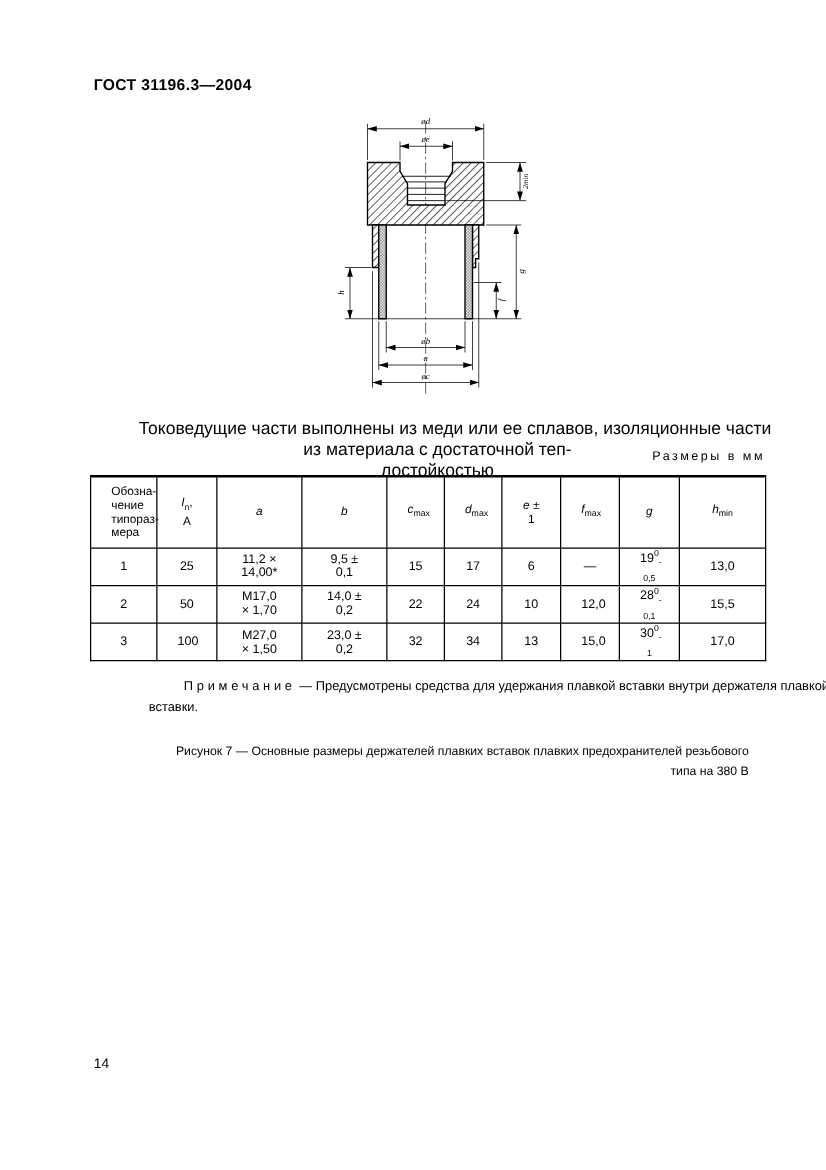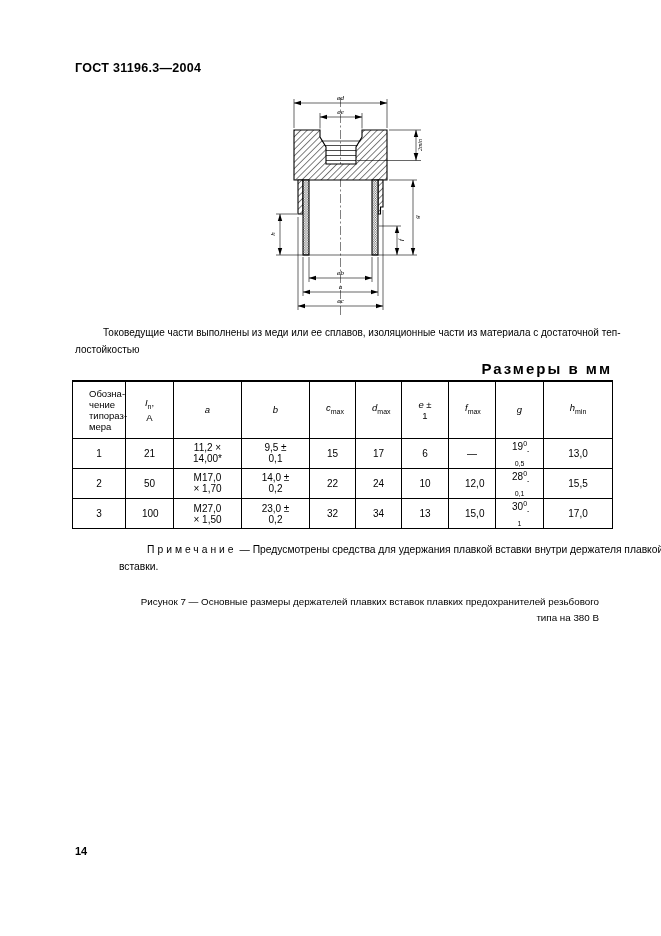--- a/index.html
+++ b/index.html
@@ -5,40 +5,40 @@
   * { box-sizing: border-box; }
   html,body { margin:0; padding:0; }
   body {
     width:661px; height:936px; position:relative;
     background:#ffffff; color:#000;
     font-family:"Liberation Sans", sans-serif;
   }
   .abs { position:absolute; }
   #doc-header { left:75px; top:61px; font-size:12.5px; font-weight:bold; letter-spacing:.3px; }
   #fig { left:268px; top:86px; }
-  #intro { left:75px; top:324px; width:550px; font-size:10px; line-height:17px;
-           white-space:pre-line; text-indent:28px; }
-  #units { left:75px; top:360px; width:537px; text-align:right; font-size:15px; letter-spacing:2px;font-weight:bold; }
+  #intro { left:75px; top:334px; width:550px; font-size:14px; line-height:17px;
+           white-space:pre-line; text-indent:28px;text-align:center; }
+  #units { left:75px; top:360px; width:537px; text-align:right; font-size:10px; letter-spacing:2px; }
   #tbl { left:72px; top:380px; width:540px; border-collapse:collapse; table-layout:fixed;
          font-size:10px; text-align:center;
          border:1px solid #000; border-top:2px solid #000; }
   #tbl th, #tbl td { border:1px solid #000; padding:1px 16px; vertical-align:middle; font-weight:normal; }
   #tbl thead tr { height:57px; }
   #tbl tbody tr.data { height:27px; }
   #tbl th { font-size:9.5px; line-height:11px; }
   .pre { white-space:pre-line; }
   #tbl i { font-style:italic; }
   #tbl sub, #tbl sup { font-size:7px; }
   tr.footrow td { text-align:left; padding:5px 8px; height:22px; font-size:10px; }
   #note { left:75px; top:541px; width:550px; font-size:10.3px; line-height:17px;
           white-space:pre-line; text-indent:28px;margin-left:44px; }
   #note .sp { letter-spacing:3px; }
   #caption { left:62px; top:594px; width:537px; text-align:right; font-size:9.8px;
              line-height:16px; white-space:pre-line; }
-  #pagenum { left:75px; top:845px; font-size:11px;font-weight:bold; }
+  #pagenum { left:75px; top:845px; font-size:11px; }
   
   .part { stroke:#000; stroke-width:1.1; }
   .thr  { stroke:#000; stroke-width:0.7; }
   .dim  { stroke:#000; stroke-width:0.6; fill:none; }
   .cl   { stroke:#000; stroke-width:0.5; }
   text.lab { font:italic 7px "Liberation Serif", serif; fill:#000; }
   text.lab2 { font:italic 6px "Liberation Serif", serif; fill:#000; }
 </style>
 </head>
 <body>
@@ -173,21 +173,21 @@
       <th><i>d</i><sub>max</sub></th>
       <th><i>e</i><span> ± 1</span></th>
       <th><i>f</i><sub>max</sub></th>
       <th><i>g</i></th>
       <th><i>h</i><sub>min</sub></th>
     </tr>
   </thead>
   <tbody>
     <tr class="data">
       <td>1</td>
-      <td>21</td>
+      <td>25</td>
       <td>11,2 × 14,00*</td>
       <td>9,5 ± 0,1</td>
       <td>15</td>
       <td>17</td>
       <td>6</td>
       <td>—</td>
       <td><span>19</span><sup>0</sup><sub>-0,5</sub></td>
       <td>13,0</td>
     </tr>
     <tr class="data">

